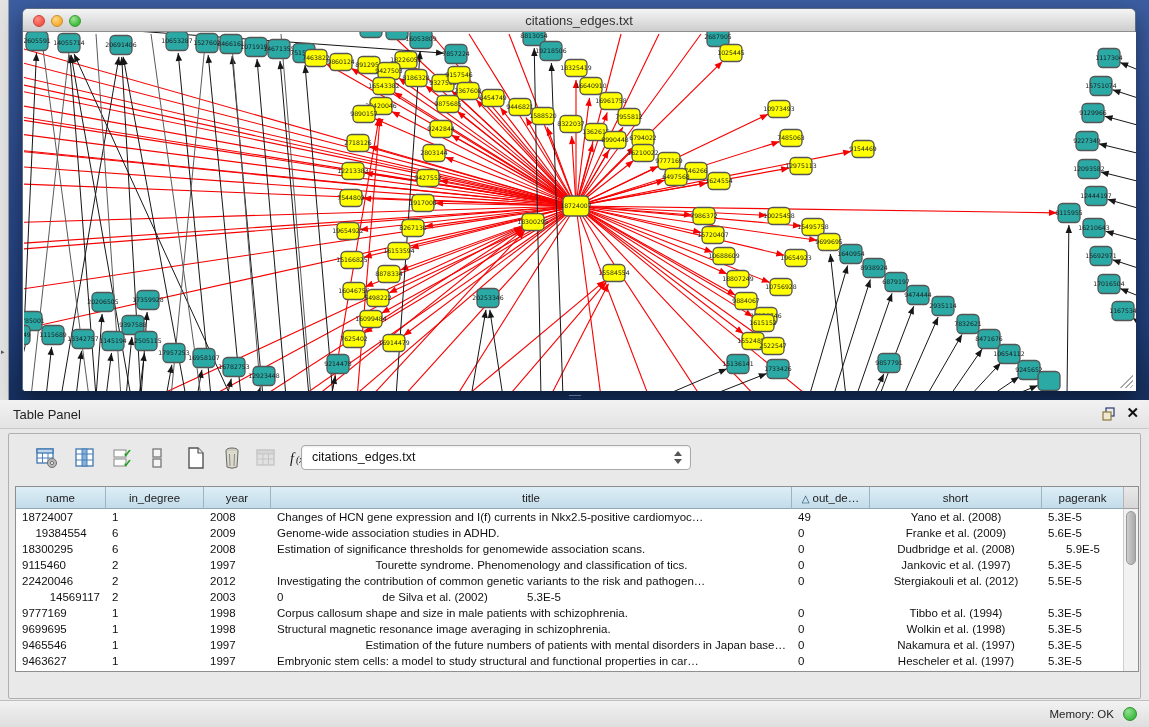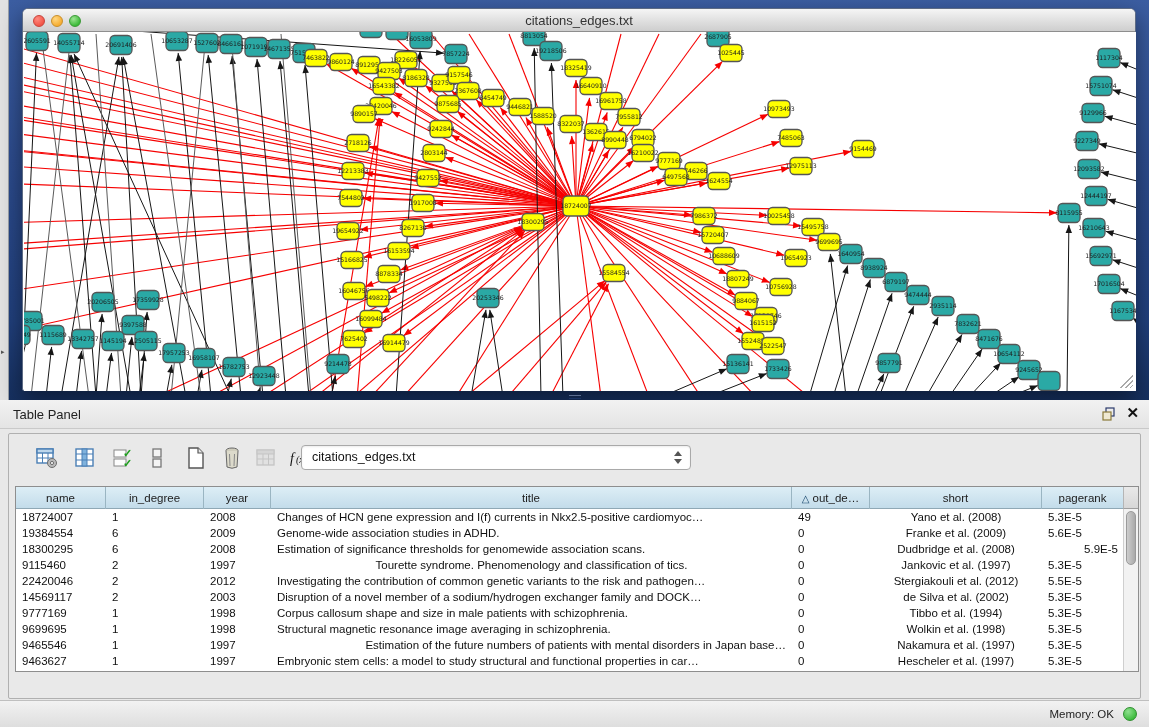--- a/index.html
+++ b/index.html
@@ -773,60 +773,59 @@
             <div class="tr">
               <div class="td" style="width: 90px; text-align: left;">18724007</div>
               <div class="td" style="width: 98px; text-align: left;">1</div>
               <div class="td" style="width: 67px; text-align: left;">2008</div>
               <div class="td" style="width: 521px; text-align: left;">Changes of HCN gene expression and I(f) currents in Nkx2.5-positive cardiomyoc…</div>
               <div class="td" style="width: 78px; text-align: left;">49</div>
               <div class="td" style="width: 172px; text-align: center;">Yano et al. (2008)</div>
               <div class="td" style="width: 82px; text-align: left;">5.3E-5</div>
             </div>
             <div class="tr">
-              <div class="td" style="width: 90px; text-align: left;">19384554</div>
+              <div class="td" style="width: 90px; text-align: center;">19384554</div>
               <div class="td" style="width: 98px; text-align: left;">6</div>
               <div class="td" style="width: 67px; text-align: left;">2009</div>
               <div class="td" style="width: 521px; text-align: left;">Genome-wide association studies in ADHD.</div>
               <div class="td" style="width: 78px; text-align: left;">0</div>
               <div class="td" style="width: 172px; text-align: center;">Franke et al. (2009)</div>
               <div class="td" style="width: 82px; text-align: left;">5.6E-5</div>
             </div>
             <div class="tr">
               <div class="td" style="width: 90px; text-align: left;">18300295</div>
               <div class="td" style="width: 98px; text-align: left;">6</div>
               <div class="td" style="width: 67px; text-align: left;">2008</div>
               <div class="td" style="width: 521px; text-align: left;">Estimation of significance thresholds for genomewide association scans.</div>
               <div class="td" style="width: 78px; text-align: left;">0</div>
               <div class="td" style="width: 172px; text-align: center;">Dudbridge et al. (2008)</div>
-              <div class="td" style="width: 82px; text-align: right;">5.9E-5</div>
+              <div class="td" style="width: 82px; text-align: center;">5.9E-5</div>
             </div>
             <div class="tr">
               <div class="td" style="width: 90px; text-align: left;">9115460</div>
               <div class="td" style="width: 98px; text-align: left;">2</div>
               <div class="td" style="width: 67px; text-align: left;">1997</div>
               <div class="td" style="width: 521px; text-align: center;">Tourette syndrome. Phenomenology and classification of tics.</div>
               <div class="td" style="width: 78px; text-align: left;">0</div>
               <div class="td" style="width: 172px; text-align: center;">Jankovic et al. (1997)</div>
               <div class="td" style="width: 82px; text-align: left;">5.3E-5</div>
             </div>
             <div class="tr">
               <div class="td" style="width: 90px; text-align: left;">22420046</div>
               <div class="td" style="width: 98px; text-align: left;">2</div>
               <div class="td" style="width: 67px; text-align: left;">2012</div>
               <div class="td" style="width: 521px; text-align: left;">Investigating the contribution of common genetic variants to the risk and pathogen…</div>
               <div class="td" style="width: 78px; text-align: left;">0</div>
               <div class="td" style="width: 172px; text-align: center;">Stergiakouli et al. (2012)</div>
               <div class="td" style="width: 82px; text-align: left;">5.5E-5</div>
             </div>
             <div class="tr">
-              <div class="td" style="width: 90px; text-align: left;">14569117</div>
+              <div class="td" style="width: 90px; text-align: right;">14569117</div>
               <div class="td" style="width: 98px; text-align: left;">2</div>
               <div class="td" style="width: 67px; text-align: left;">2003</div>
-              <div class="td" style="width: 521px; text-align: left;">Disruption of a novel member of a sodium/hydrogen exchanger family and DOCK…</div>
               <div class="td" style="width: 78px; text-align: left;">0</div>
               <div class="td" style="width: 172px; text-align: center;">de Silva et al. (2002)</div>
               <div class="td" style="width: 82px; text-align: left;">5.3E-5</div>
             </div>
             <div class="tr">
               <div class="td" style="width: 90px; text-align: left;">9777169</div>
               <div class="td" style="width: 98px; text-align: left;">1</div>
               <div class="td" style="width: 67px; text-align: left;">1998</div>
               <div class="td" style="width: 521px; text-align: left;">Corpus callosum shape and size in male patients with schizophrenia.</div>
               <div class="td" style="width: 78px; text-align: left;">0</div>

